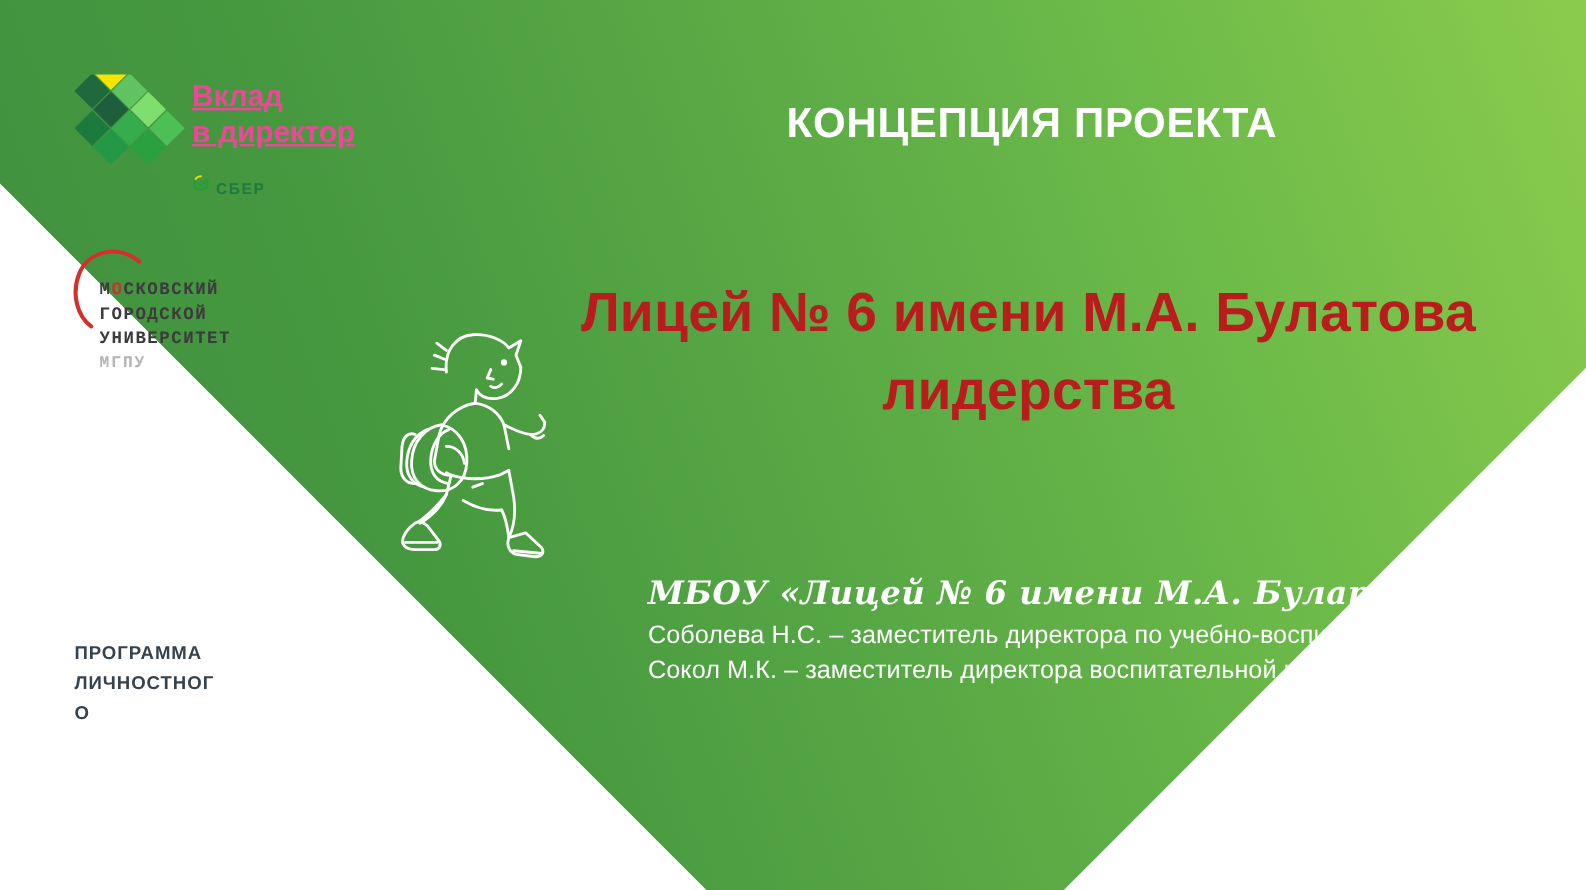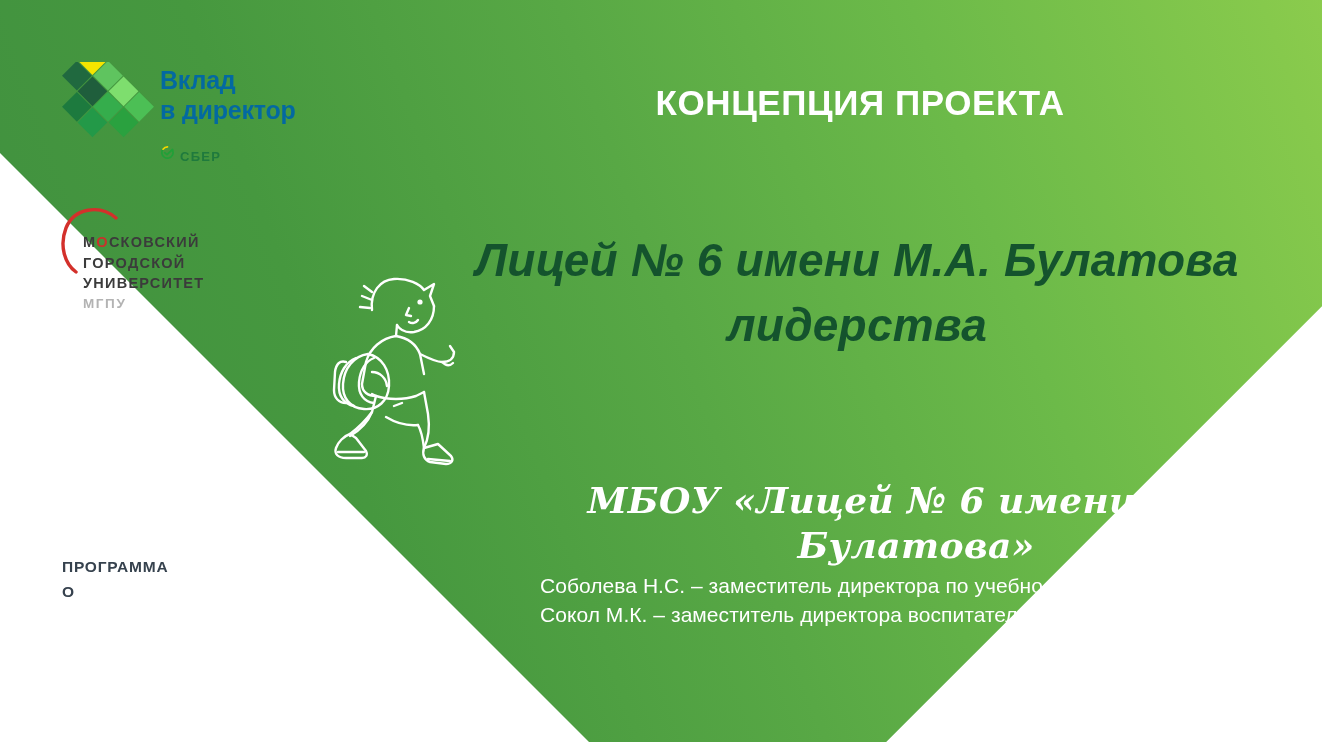--- a/index.html
+++ b/index.html
@@ -60,45 +60,43 @@
     line-height: 1.1;
   }
 
   
   .main-title {
     position: absolute;
     left: 428px;
     top: 228px;
     width: 858px;
     text-align: center;
-    color: #14532d;
+    color: #b91c1c;
     font-size: 46px;
     font-weight: bold;
     line-height: 1.42;
     letter-spacing: 0.2px;
-    font-style: italic;
   }
 
   
   .credits {
     position: absolute;
     left: 540px;
     top: 478px;
     width: 752px;
     color: #ffffff;
   }
   .credits-org {
     font-family: "DejaVu Serif", "Liberation Serif", serif;
     font-style: italic;
-    font-size: 36px;
+    font-size: 27px;
     font-weight: bold;
     line-height: 1.25;
     letter-spacing: 0.4px;
     margin-bottom: 4px;
-    text-align: center;
   }
   .credits-line {
     font-size: 21px;
     line-height: 1.38;
     letter-spacing: 0.05px;
   }
 
   
   .boy-illustration {
     position: absolute;
@@ -123,25 +121,26 @@
     width: 96px;
     height: 92px;
   }
   .vklad-words {
     position: absolute;
     left: 100px;
     top: 4px;
     width: 150px;
   }
   .vklad-words .w-line {
-    color: #0369a1;
+    color: #ec4899;
     font-size: 25px;
     font-weight: bold;
     line-height: 1.18;
     letter-spacing: -0.2px;
+    text-decoration: underline;
   }
   .sber-row {
     position: absolute;
     left: 100px;
     top: 83px;
     display: flex;
     align-items: flex-end;
     gap: 5px;
   }
   .sber-label {
@@ -163,20 +162,21 @@
     position: absolute;
     left: 0;
     top: 0;
     width: 62px;
     height: 72px;
   }
   .mgpu-text {
     position: absolute;
     left: 23px;
     top: 26px;
+    font-family: Liberation Mono, monospace;
   }
   .mgpu-line {
     font-size: 14.5px;
     font-weight: bold;
     letter-spacing: 1.25px;
     line-height: 1.42;
     color: #3b3b3b;
   }
   .mgpu-line .accent-o { color: #c8322c; }
   .mgpu-abbr {
@@ -191,21 +191,20 @@
   .program-text {
     position: absolute;
     left: 62px;
     top: 532px;
     width: 190px;
     color: #36424e;
     font-size: 15.5px;
     font-weight: bold;
     letter-spacing: 0.8px;
     line-height: 1.62;
-    margin-top: 22px;
   }
 </style>
 </head>
 <body>
 
 <div class="slide">
 
   <div class="green-panel-clip">
     <div class="green-panel"></div>
   </div>
@@ -315,16 +314,17 @@
     <div class="mgpu-text">
       <div class="mgpu-line"><span>М</span><span class="accent-o">О</span><span>СКОВСКИЙ</span></div>
       <div class="mgpu-line">ГОРОДСКОЙ</div>
       <div class="mgpu-line">УНИВЕРСИТЕТ</div>
       <div class="mgpu-abbr">МГПУ</div>
     </div>
   </div>
 
   <div class="program-text">
     <div>ПРОГРАММА</div>
+    <div>ЛИЧНОСТНОГ</div>
     <div>О</div>
   </div>
 
 </div>
 
 </body></html>

